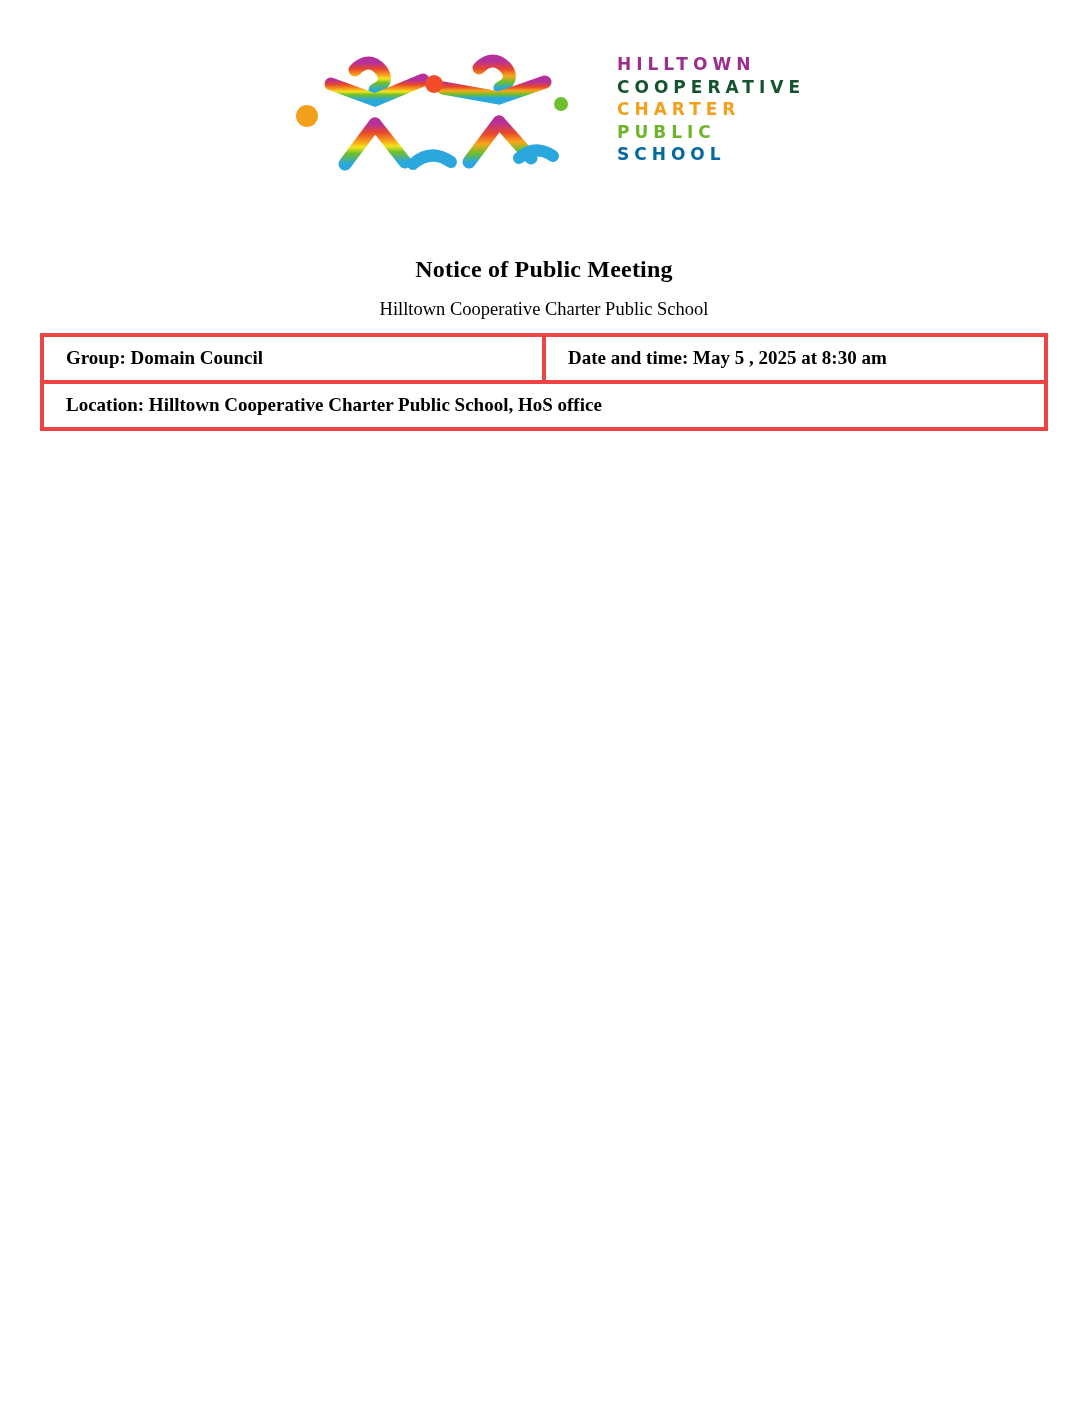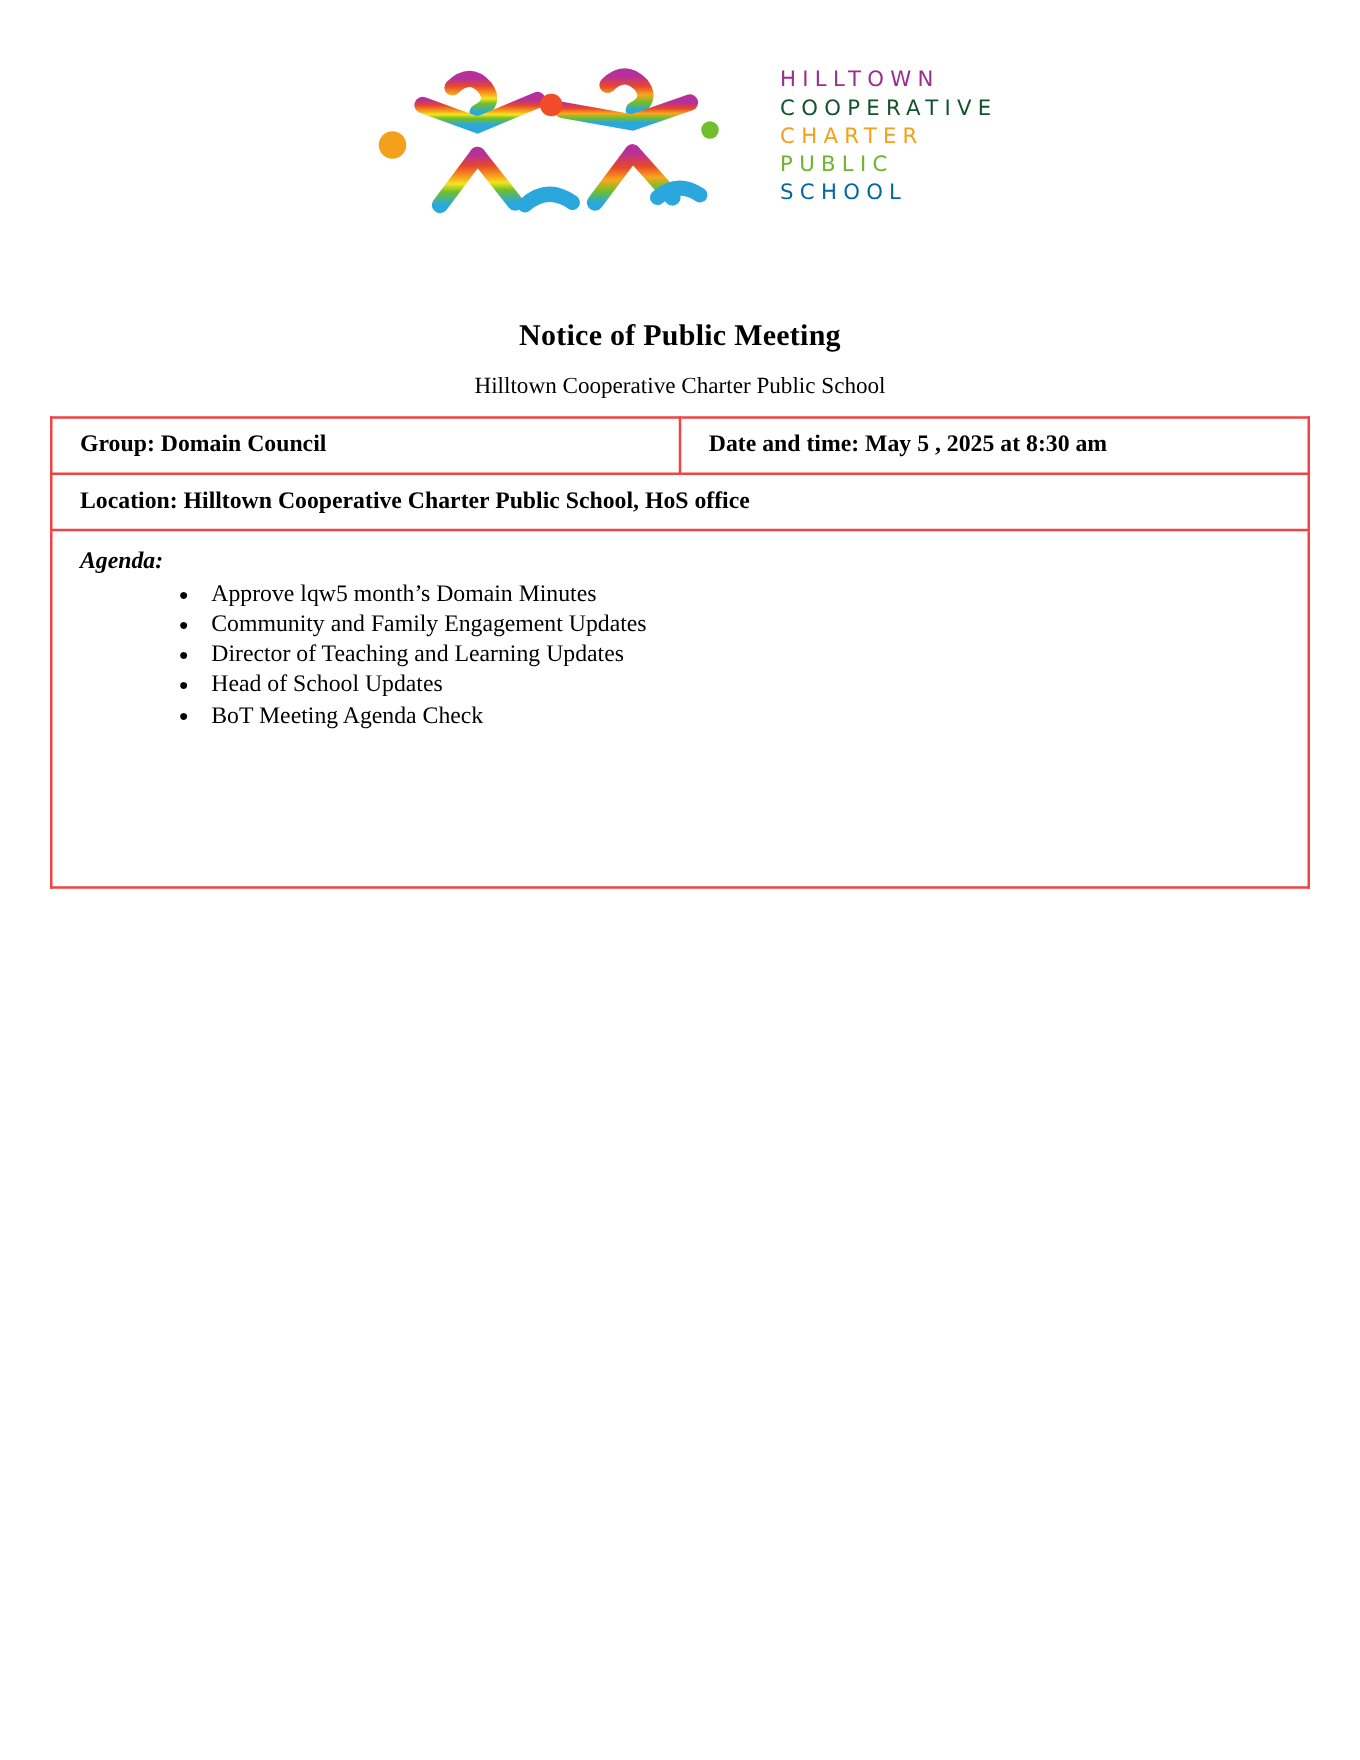--- a/index.html
+++ b/index.html
@@ -37,21 +37,21 @@
   }
   .logo-words {
     display: flex;
     flex-direction: column;
     justify-content: center;
     gap: 3px;
     margin-top: 4px;
   }
   .logo-words .word {
     font-family: "DejaVu Sans", sans-serif;
-    font-weight: normal;
+    font-weight: bold;
     font-size: 17px;
     letter-spacing: 5px;
     line-height: 1.15;
     margin-left: 20px;
   }
   .w1 { color: #9b2f8f; }
   .w2 { color: #14532d; }
   .w3 { color: #f3a11c; }
   .w4 { color: #6fb52c; }
   .w5 { color: #0369a1; }
@@ -75,21 +75,21 @@
 
   
   .notice-table {
     margin: 13px 40px 0 40px;
     border: 2px solid #000;
     border-collapse: collapse;
     width: 1008px;
     table-layout: fixed;
   }
   .notice-table td {
-    border: 2px solid #ef4444;
+    border: 4px solid #ef4444;
     padding: 10px 14px 11px 22px;
     vertical-align: top;
     font-size: 19px;
   }
   .cell-bold {
     font-weight: bold;
   }
   .row-agenda td {
     height: 260px;
     padding-top: 13px;
@@ -180,28 +180,16 @@
 
   <table class="notice-table">
     <tbody>
         <tr>
       <td class="cell-bold" style="width:50%;">Group: Domain Council</td>
       <td class="cell-bold" style="width:50%;">Date and time: May 5 , 2025 at 8:30 am</td>
     </tr>
     <tr>
       <td class="cell-bold" colspan="2">Location: Hilltown Cooperative Charter Public School, HoS office</td>
     </tr>
-    <tr class="row-agenda">
-      <td colspan="2">
-        <p class="agenda-label">Agenda:</p>
-        <ul class="agenda-list">
-          <li>Approve lqw5 month’s Domain Minutes</li>
-          <li>Community and Family Engagement Updates</li>
-          <li>Director of Teaching and Learning Updates</li>
-          <li>Head of School Updates</li>
-          <li>BoT Meeting Agenda Check</li>
-        </ul>
-      </td>
-    </tr>
   </tbody>
     </table>
 
 </div>
 
 </body></html>

